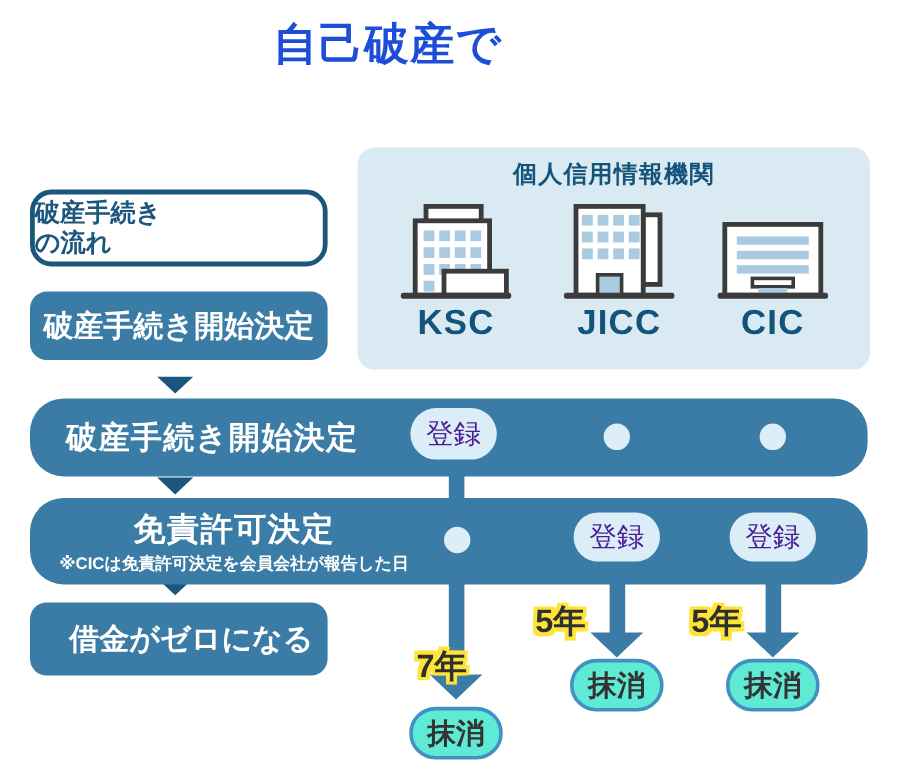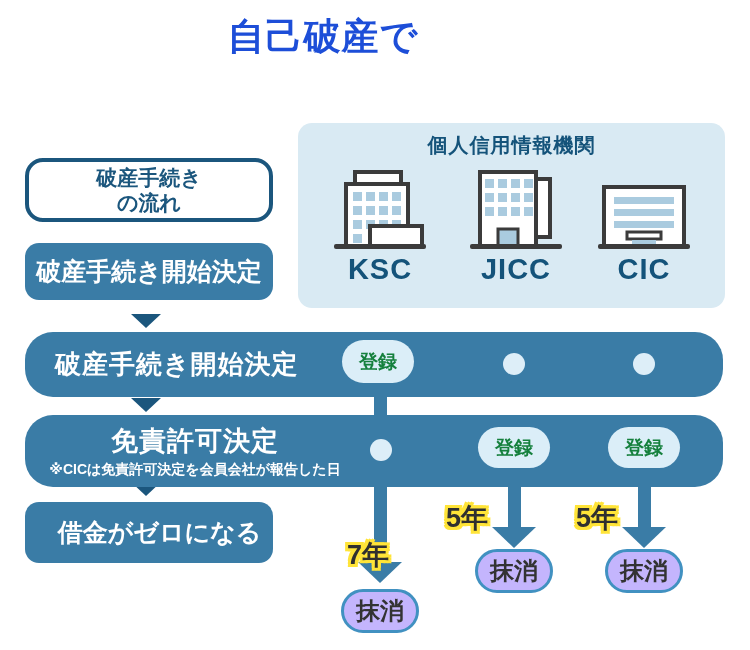--- a/index.html
+++ b/index.html
@@ -27,21 +27,21 @@
   .agency-col { position:absolute; top:46px; width:130px; text-align:center; }
   .agency-col svg { display:block; margin:0 auto; }
   .agency-name { font-size:29px; font-weight:bold; color:#14537a; margin-top:2px; letter-spacing:1px; }
   .col-ksc { left:17px; }
   .col-jicc { left:153px; }
   .col-cic { left:281px; }
   
   .flow-header {
     position:absolute; left:25px; top:158px; width:248px; height:64px;
     background:#ffffff; border:4px solid #1b567d; border-radius:18px;
-    display:flex; flex-direction:column; align-items:center; justify-content:center;
+    display:flex; flex-direction:column; align-items:flex-start; justify-content:center;
     color:#1b567d; font-weight:bold; font-size:21px; line-height:25px; text-align:center;
   }
   .step-box {
     position:absolute; left:25px; width:248px;
     background:#3a7ca6; border-radius:14px;
     display:flex; align-items:center; justify-content:center;
     color:#ffffff; font-weight:bold; font-size:25px;
   }
   .step-start { top:243px; height:57px; }
   .step-final { top:502px; height:61px;padding-left:21px; }
@@ -80,21 +80,21 @@
     position:absolute; left:15px; top:0; width:310px; height:100%;
     display:flex; flex-direction:column; align-items:center; justify-content:center;
     color:#ffffff; text-align:center;
   }
   .band2-main { font-size:27px; font-weight:bold; letter-spacing:1px; }
   .band2-note { font-size:14px; font-weight:bold; margin-top:2px; }
   
   .badge {
     position:absolute; z-index:3; background:#dbeef8; border-radius:22px;
     display:flex; align-items:center; justify-content:center;
-    color:#15803d; font-weight:bold; font-size:19px;
+    color:#4c1d95; font-weight:normal; font-size:23px;
   }
   .badge-ksc  { left:342px; top:340px; width:72px; height:43px; }
   .badge-jicc { left:478px; top:427px; width:72px; height:41px; }
   .badge-cic  { left:608px; top:427px; width:72px; height:41px; }
   .dot {
     position:absolute; z-index:3; width:22px; height:22px;
     border-radius:50%; background:#ddeef8;
   }
   .dot-b1-jicc { left:503px; top:353px; }
   .dot-b1-cic  { left:633px; top:353px; }
@@ -106,21 +106,21 @@
       -3px -3px 0 #ffe438, 3px -3px 0 #ffe438, -3px 3px 0 #ffe438, 3px 3px 0 #ffe438,
       -3px 0 0 #ffe438, 3px 0 0 #ffe438, 0 -3px 0 #ffe438, 0 3px 0 #ffe438,
       -2px -2px 0 #ffe438, 2px -2px 0 #ffe438, -2px 2px 0 #ffe438, 2px 2px 0 #ffe438;
   }
   .year-ksc  { left:313px; top:537px;margin-left:34px; }
   .year-jicc { left:446px; top:500px; }
   .year-cic  { left:576px; top:500px; }
   
   .erase {
     position:absolute; z-index:4; width:78px; height:44px;
-    background:#c4b5fd; border:3px solid #4191c1; border-radius:22px;
+    background:#5eead4; border:3px solid #4191c1; border-radius:22px;
     display:flex; align-items:center; justify-content:center;
     color:#333333; font-size:24px; font-weight:bold;
   }
   .erase-ksc  { left:341px; top:589px; }
   .erase-jicc { left:475px; top:549px; }
   .erase-cic  { left:605px; top:549px; }
 </style>
 </head>
 <body>
 

